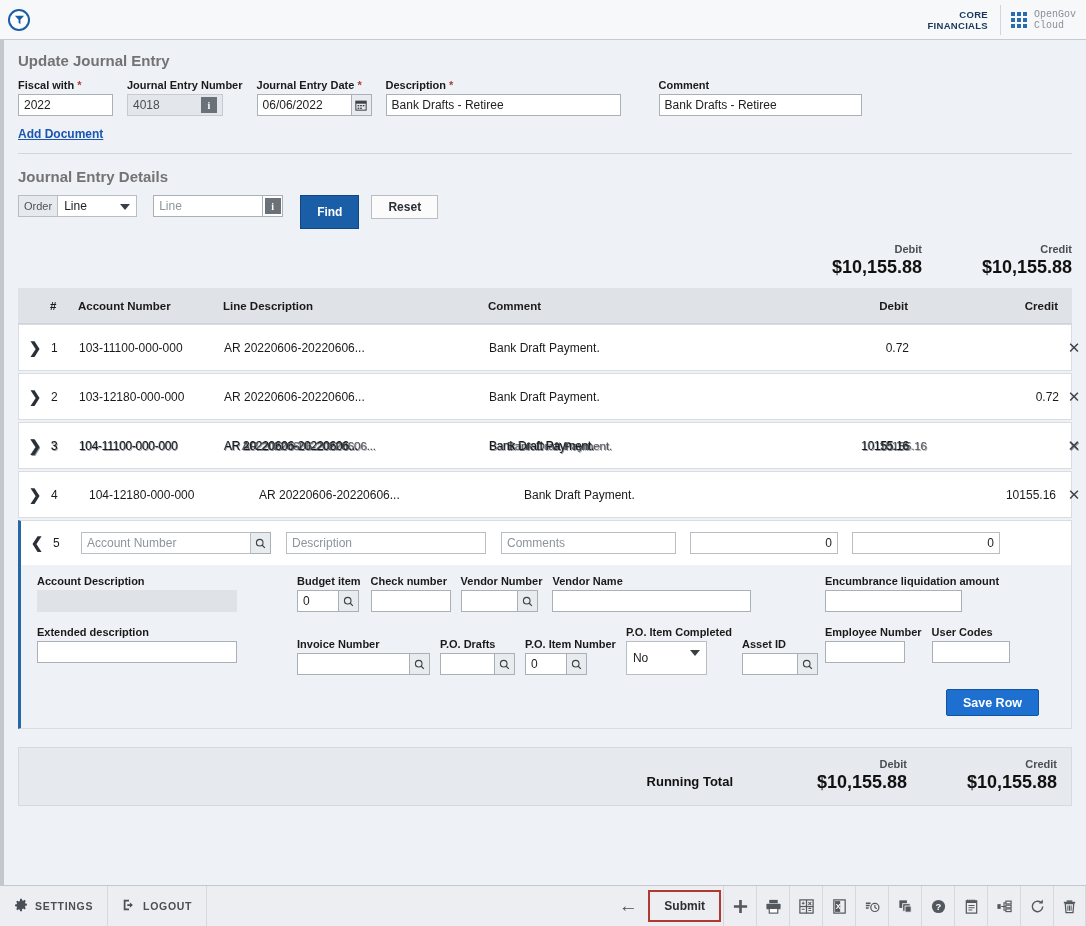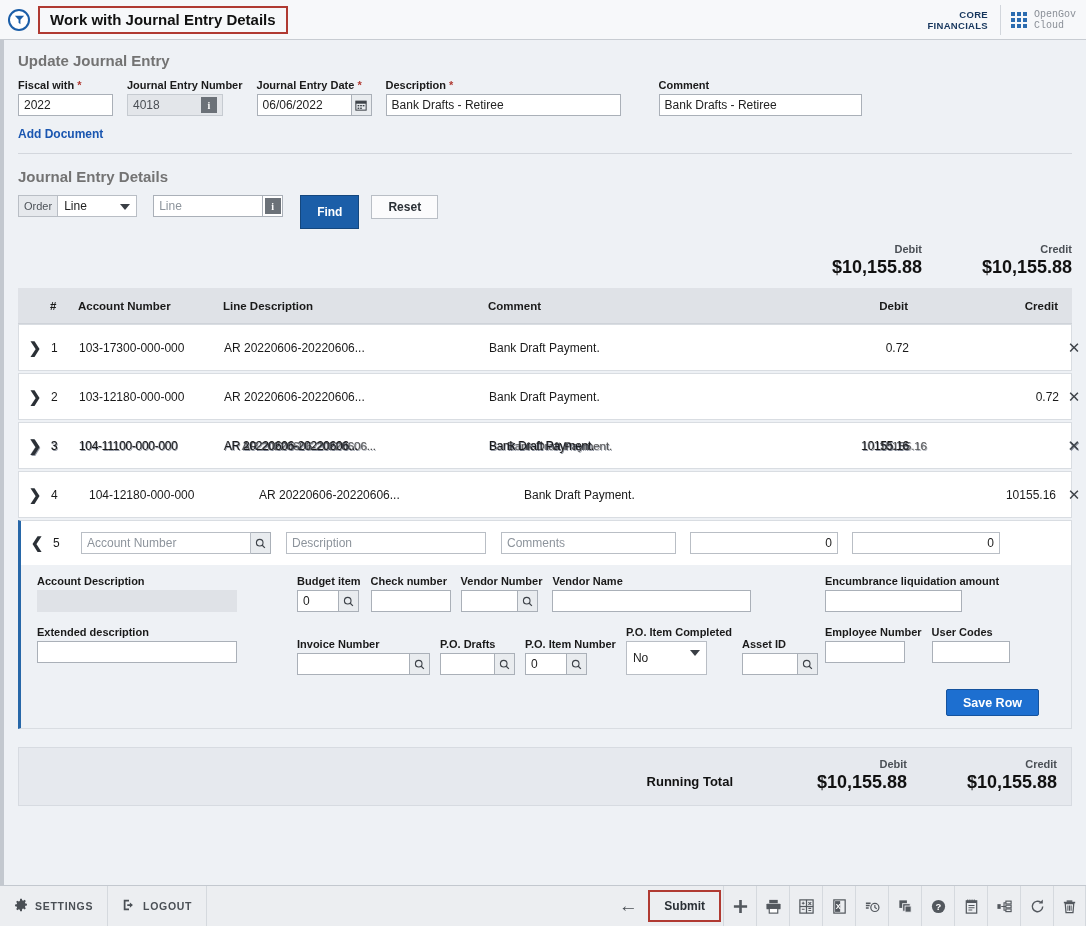--- a/index.html
+++ b/index.html
@@ -77,21 +77,21 @@
   .fbtn {
     width:20px; height:22px; border:1px solid #aab0b8; border-left:none;
     background:#e9ecef; display:flex; align-items:center; justify-content:center;
     cursor:pointer; color:#444;
   }
   .infobox {
     width:16px; height:16px; background:#6b7178; color:#fff;
     font-size:10px; font-weight:bold; display:flex; align-items:center;
     justify-content:center; font-family:"Liberation Serif", serif;
   }
-  a.link { color:#1a56b0; font-size:12px; font-weight:bold; cursor:pointer; }
+  a.link { color:#1a56b0; font-size:12px; font-weight:bold; text-decoration:underline; cursor:pointer; }
   .hr { height:1px; background:#d3d7dd; margin:12px 0 0 0; }
 
   
   .filter-bar { display:flex; align-items:flex-start; gap:0; }
   .order-lbl {
     height:22px; border:1px solid #b9bec5; background:#e6e9ed;
     font-size:11px; color:#4d5258; display:flex; align-items:center;
     padding:0 5px; border-right:none;
   }
   .sel {
@@ -215,21 +215,20 @@
 </style>
 </head>
 <body>
 
 <div id="app-header">
   <div class="hdr-logo">
     <svg width="13" height="13" viewBox="0 0 14 14">
         <path d="M2 3h10l-4 4.2V12l-2-1.4V7.2z" fill="#1b5ea8"></path>
       </svg>
   </div>
-  <div id="page-title-box">Work with Journal Entry Details</div>
   <div class="hdr-right">
     <div class="core-fin">
       <div>CORE</div>
       <div>FINANCIALS</div>
     </div>
     <div class="hdr-sep"></div>
     <div class="og-block">
       <div class="og-grid">
         <i></i>
           <i></i>
@@ -350,21 +349,21 @@
       <div class="c-desc">Line Description</div>
       <div class="c-comm">Comment</div>
       <div class="c-deb">Debit</div>
       <div class="c-cred">Credit</div>
       <div class="c-del"></div>
     </div>
 
     <div class="grid-row">
       <div class="c-ch"><span class="chev">❯</span></div>
       <div class="c-num">1</div>
-      <div class="c-acct">103-17300-000-000</div>
+      <div class="c-acct">103-11100-000-000</div>
       <div class="c-desc">AR 20220606-20220606...</div>
       <div class="c-comm">Bank Draft Payment.</div>
       <div class="c-deb">0.72</div>
       <div class="c-cred"></div>
       <div class="c-del">✕</div>
     </div>
 
     <div class="grid-row">
       <div class="c-ch"><span class="chev">❯</span></div>
       <div class="c-num">2</div>

